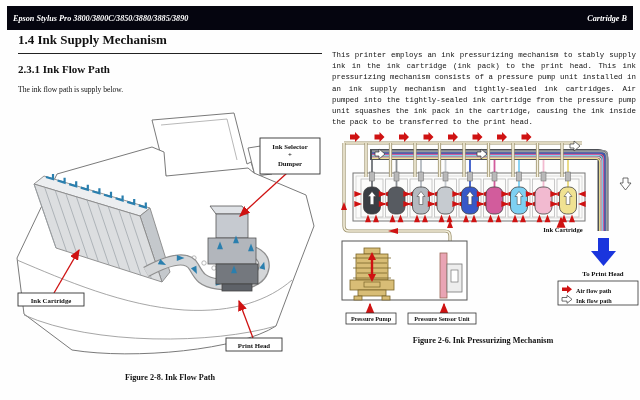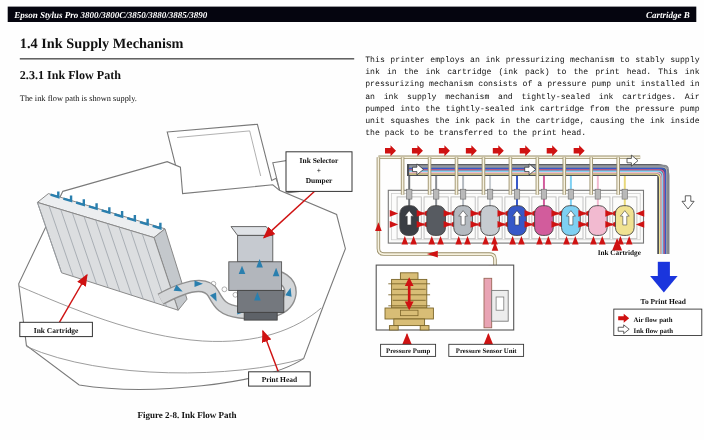--- a/index.html
+++ b/index.html
@@ -1,18 +1,18 @@
 <!DOCTYPE html>
 <html><head>
 <meta charset="utf-8">
 <style>
   html,body{margin:0;padding:0;background:#e8e8e8;}
   .page{position:relative;width:640px;height:400px;background:#fefefe;overflow:hidden;
         font-family:"Liberation Serif",serif;color:#111;}
-  .hdrbar{position:absolute;left:7px;top:6px;width:626px;height:14px;background:#05050f;
+  .hdrbar{position:absolute;left:7px;top:6px;width:626px;height:24px;background:#05050f;
           display:flex;justify-content:space-between;align-items:center;padding:0 6px;box-sizing:border-box;}
   .hdrbar span{color:#fff;font-style:italic;font-weight:bold;font-size:8.2px;white-space:nowrap;}
   .h1{position:absolute;left:18px;top:32px;width:304px;font-size:13px;font-weight:bold;
       border-bottom:1.4px solid #222;padding-bottom:5px;}
   .h2{position:absolute;font-size:11px;font-weight:bold;}
   .h2r{position:absolute;left:332px;top:30px;font-size:11.5px;font-weight:bold;}
   .intro{position:absolute;left:18px;top:85px;font-size:7.6px;}
   .bodytxt{position:absolute;left:332px;top:50px;width:304px;font-size:7.45px;line-height:1.5;text-align:justify;font-family:Liberation Mono, monospace;}
   .caption{position:absolute;font-size:8.2px;font-weight:bold;text-align:center;}
   svg{position:absolute;}
@@ -23,21 +23,21 @@
 
 <div class="page">
 
   <div class="hdrbar">
     <span>Epson Stylus Pro 3800/3800C/3850/3880/3885/3890</span>
     <span>Cartridge B</span>
   </div>
 
   <div class="h1">1.4  Ink Supply Mechanism</div>
   <div class="h2" style="left:18px;top:63px;">2.3.1  Ink Flow Path</div>
-  <div class="intro">The ink flow path is shown supply.</div>
+  <div class="intro">The ink flow path is supply below.</div>
   <div class="bodytxt">This printer employs an ink pressurizing mechanism to stably supply ink in the ink cartridge (ink pack) to the print head. This ink pressurizing mechanism consists of a pressure pump unit installed in an ink supply mechanism and tightly-sealed ink cartridges. Air pumped into the tightly-sealed ink cartridge from the pressure pump unit squashes the ink pack in the cartridge, causing the ink inside the pack to be transferred to the print head.</div>
 
   <svg style="left:4px;top:110px;" width="324" height="258" viewBox="0 0 324 258">
     <defs>
       <marker id="redtipL" markerWidth="9" markerHeight="7" refX="7.5" refY="3.5" orient="auto">
         <path d="M0,0 L8.5,3.5 L0,7 Z" fill="#cf1212"></path>
       </marker>
     </defs>
 
     <g>
@@ -377,14 +377,15 @@
     <text x="271" y="150" font-size="6.8" text-anchor="middle">To Print Head</text>
 
     <g>
       <rect x="226" y="155" width="80" height="24" fill="#fff" stroke="#333" stroke-width="0.8"></rect>
       <path d="M 230,161.5 h5 v-2.2 l5,4 -5,4 v-2.2 h-5 z" fill="#cf1212"></path>
       <text x="244" y="166.5" font-size="6.2">Air flow path</text>
       <path d="M 230,171.5 h5 v-2.2 l5,4 -5,4 v-2.2 h-5 z" fill="#fff" stroke="#333" stroke-width="0.7"></path>
       <text x="244" y="176.5" font-size="6.2">Ink flow path</text>
     </g>
   </svg>
+  <div class="caption" style="left:332px;top:336px;width:302px;">Figure 2-6.  Ink Pressurizing Mechanism</div>
 
 </div>
 
 </body></html>

